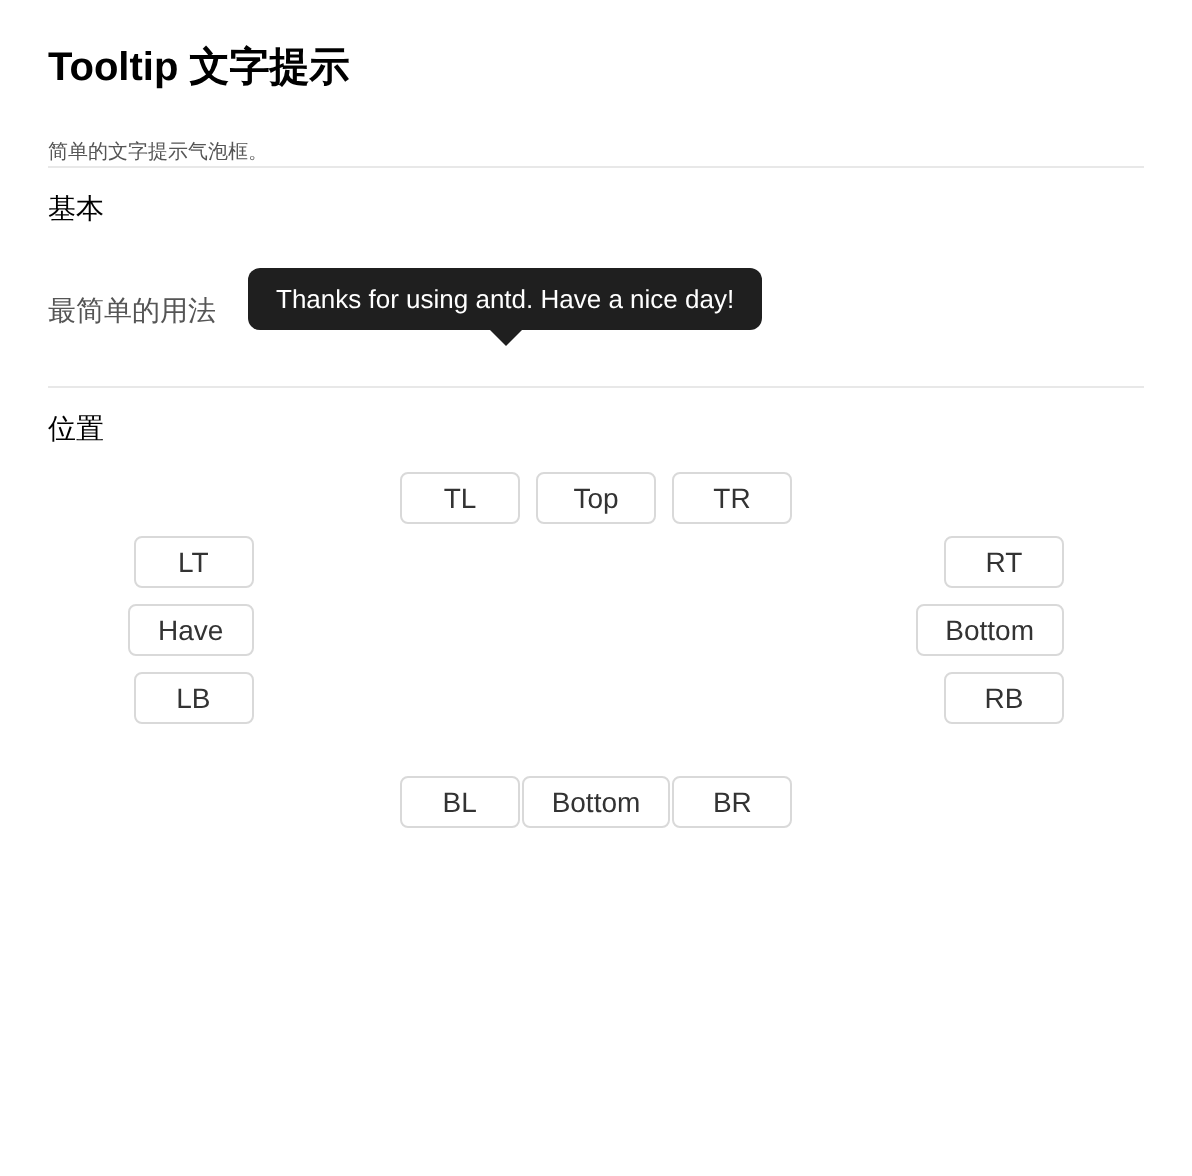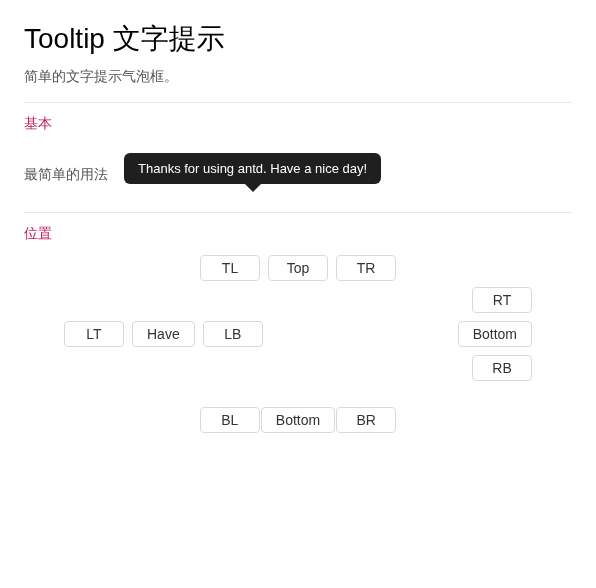--- a/index.html
+++ b/index.html
@@ -6,40 +6,39 @@
     body {
       font-family: -apple-system, BlinkMacSystemFont, 'Segoe UI', sans-serif;
       background: #fff;
       color: #000;
       padding: 20px 24px;
       width: 596px;
       min-height: 588px;
     }
 
     .page-title {
-      font-size: 28px;
-      font-weight: normal;
-      margin-bottom: 10px;
+      font-size: 20px;
+      font-weight: bold;
+      margin-bottom: 22px;
     }
 
     .page-subtitle {
-      font-size: 14px;
+      font-size: 10px;
       color: #555;
-      margin-bottom: 16px;
     }
 
     .section-divider {
       border: none;
       border-top: 1px solid #e8e8e8;
       margin-bottom: 12px;
     }
 
     .section-label {
       font-size: 14px;
-      color: #be185d;
+      color: #000000;
       margin-bottom: 12px;
     }
 
     .basic-section {
       margin-bottom: 20px;
     }
 
     .basic-row {
       display: flex;
       align-items: flex-end;
@@ -115,21 +114,21 @@
 
     .row-bottom {
       display: flex;
       gap: 1px;
       justify-content: center;
       margin-top: 20px;
     }
 
     .left-col {
       display: flex;
-      flex-direction: row;
+      flex-direction: column;
       gap: 8px;
       align-items: flex-end;
     }
 
     .right-col {
       display: flex;
       flex-direction: column;
       gap: 8px;
       align-items: flex-end;
     }

